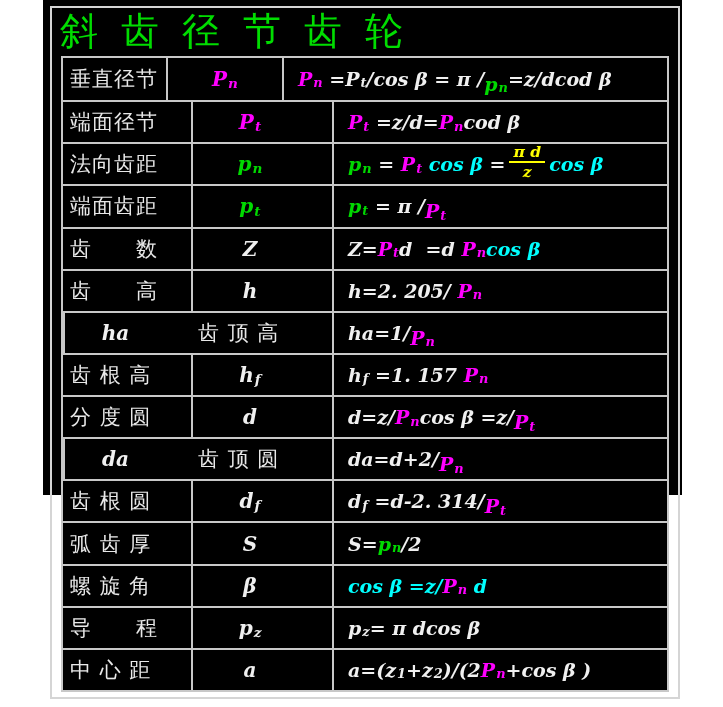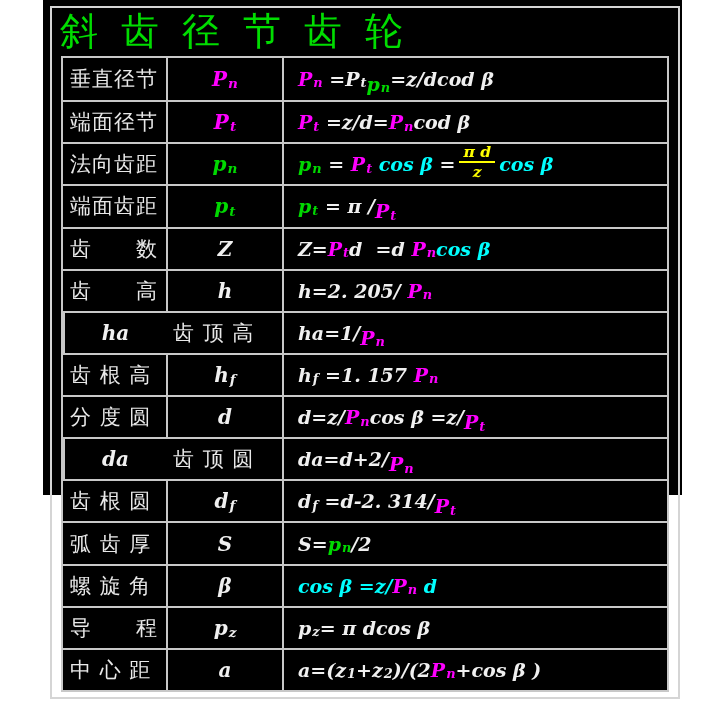--- a/index.html
+++ b/index.html
@@ -13,21 +13,21 @@
   .canvas{position:absolute; left:43px; top:0; width:639px; height:495px; background:var(--canvas);}
   .frame{position:absolute; left:7px; top:6px; width:630px; height:693px;
          border:2px solid #d5d5d5;}
   .title{position:absolute; left:17px; top:6px; color:var(--title);
          font-size:38px; letter-spacing:23px; white-space:nowrap; font-weight:500;
          font-family:"DejaVu Sans", sans-serif;}
   .gear-table{position:absolute; left:18px; top:56px; width:608px; height:636px;
         border:2px solid var(--border); display:grid; grid-template-rows:repeat(15,1fr);
         background:var(--canvas);}
   .g-row{display:grid; grid-template-columns:103px 116px 1fr;text-align:right;}
-  .g-row + .g-row{border-top:2px solid var(--border);}
+  .g-row + .g-row{border-top:2px solid var(--border);gap:25px;}
   .cell{display:flex; align-items:center; overflow:visible; white-space:pre;}
   .cell.label{padding:0 7px; color:var(--label); font-size:21px; letter-spacing:1px;
         font-family:"DejaVu Sans", sans-serif;}
   .cell.symbol{justify-content:center; border-left:2px solid var(--border);
         font-family:"DejaVu Serif", serif; font-style:italic; font-weight:bold; font-size:20px;}
   .cell.formula{padding-left:14px; border-left:2px solid var(--border);
         font-family:"DejaVu Serif", serif; font-style:italic; font-weight:bold; font-size:19px;}
   .c-m{color:var(--c-m);} .c-g{color:var(--c-g);} .c-c{color:var(--c-c);}
   .c-y{color:var(--c-y);} .c-w{color:var(--c-w);}
   .sub{font-size:0.68em; position:relative; top:0.30em; margin-left:1px;}
@@ -42,21 +42,21 @@
 <body>
 
 <div class="page">
   <div class="canvas">
     <div class="frame"></div>
     <div class="title">斜齿径节齿轮</div>
     <div class="gear-table" id="gear-table">
         <div class="g-row">
           <div class="cell label">垂直径节</div>
           <div class="cell symbol"><span class="c-m">P</span><span class="c-m sub">n</span></div>
-          <div class="cell formula"><span class="c-m">P</span><span class="c-m sub">n</span><span class="c-w"> =P</span><span class="c-w sub">t</span><span class="c-g low">p</span><span class="c-g sub low">n</span><span class="c-w">=z/dcod β</span></div>
+          <div class="cell formula"><span class="c-m">P</span><span class="c-m sub">n</span><span class="c-w"> =P</span><span class="c-w sub">t</span><span class="c-w">/cos β = π /</span><span class="c-g low">p</span><span class="c-g sub low">n</span><span class="c-w">=z/dcod β</span></div>
         </div>
         <div class="g-row">
           <div class="cell label">端面径节</div>
           <div class="cell symbol"><span class="c-m">P</span><span class="c-m sub">t</span></div>
           <div class="cell formula"><span class="c-m">P</span><span class="c-m sub">t</span><span class="c-w"> =z/d=</span><span class="c-m">P</span><span class="c-m sub">n</span><span class="c-w">cod β</span></div>
         </div>
         <div class="g-row">
           <div class="cell label">法向齿距</div>
           <div class="cell symbol"><span class="c-g">p</span><span class="c-g sub">n</span></div>
           <div class="cell formula"><span class="c-g">p</span><span class="c-g sub">n</span><span class="c-w"> = </span><span class="c-m">P</span><span class="c-m sub">t</span><span class="c-c"> cos β </span><span class="c-w">=</span><span class="frac c-y"><span class="num">π d</span><span class="den">z</span></span><span class="c-c">cos β</span></div>

